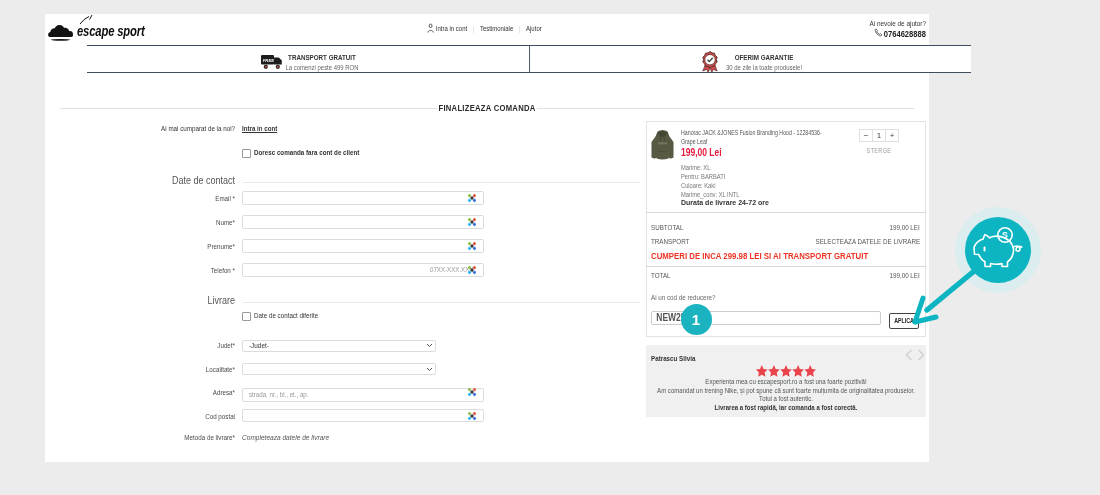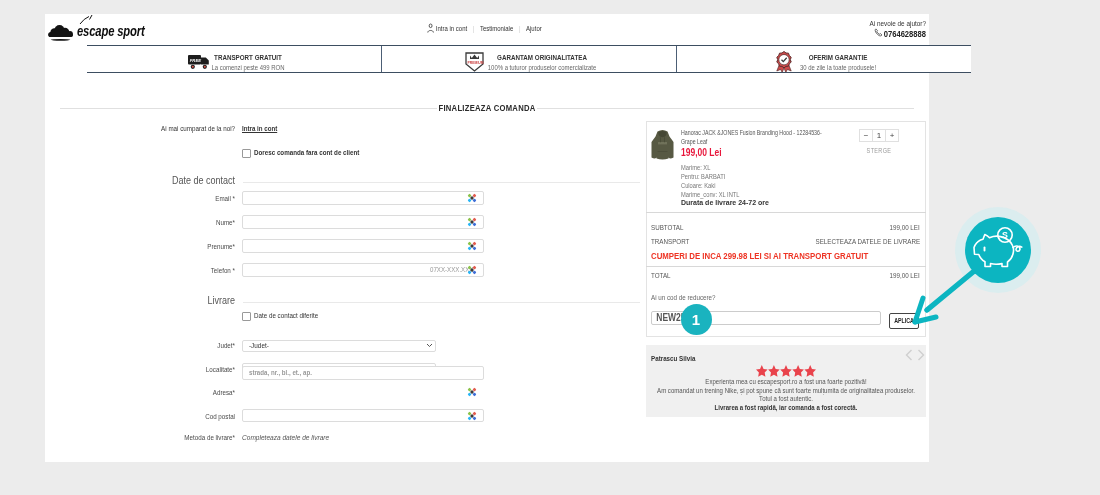--- a/index.html
+++ b/index.html
@@ -78,32 +78,20 @@
       <circle cx="16.8" cy="12.8" r="2.1" fill="#1d1d1d"></circle>
         <circle cx="16.8" cy="12.8" r="1" fill="#e2574c"></circle>
       <text x="1.8" y="7.5" font-size="4.2" fill="#fff" font-weight="bold" font-style="italic">FREE</text>
     </svg>
     <div style="width:65px;">
         <div class="tt1">TRANSPORT GRATUIT</div>
         <div class="tt2">La comenzi peste 499 RON</div>
       </div>
   </div>
   <div class="tcell">
-    <svg width="21" height="20" viewBox="0 0 21 20">
-      <path d="M2,1 h17 v11 l-8.5,7 l-8.5,-7 z" fill="#fff" stroke="#3a3a3a" stroke-width="1.3"></path>
-      <path d="M6,3.5 l1.8,2.5 l2.7,-3.5 l2.7,3.5 l1.8,-2.5 v3.5 h-9 z" fill="#3a3a3a"></path>
-      <rect x="3.2" y="8.5" width="14.6" height="3.6" fill="#fff"></rect>
-      <text x="3.6" y="11.6" font-size="3.4" fill="#c94040" font-weight="bold">PREMIUM</text>
-    </svg>
-    <div style="width:105px;">
-        <div class="tt1">GARANTAM ORIGINALITATEA</div>
-        <div class="tt2">100% a tuturor produselor comercializate</div>
-      </div>
-  </div>
-  <div class="tcell">
     <svg width="22" height="21" viewBox="0 0 22 21">
       <path d="M7,12 l-3.2,8 l3.8,-1.6 l1.6,3 l3,-7.6 z" fill="#cf4b4b" stroke="#5c2e2e" stroke-width=".7"></path>
       <path d="M15,12 l3.2,8 l-3.8,-1.6 l-1.6,3 l-3,-7.6 z" fill="#cf4b4b" stroke="#5c2e2e" stroke-width=".7"></path>
       <path d="M11,0.5 l2,1.5 l2.5,.2 l.8,2.4 l1.9,1.7 l-.9,2.4 l.9,2.4 l-1.9,1.7 l-.8,2.4 l-2.5,.2 l-2,1.5 l-2,-1.5 l-2.5,-.2 l-.8,-2.4 l-1.9,-1.7 l.9,-2.4 l-.9,-2.4 l1.9,-1.7 l.8,-2.4 l2.5,-.2 z" fill="#cf4b4b" stroke="#5c2e2e" stroke-width="1"></path>
       <circle cx="11" cy="8.7" r="5.2" fill="#fff" stroke="#5c2e2e" stroke-width=".8"></circle>
       <path d="M8.5,8.7 l1.8,1.9 l3.4,-3.8" stroke="#3a3a3a" stroke-width="1.3" fill="none"></path>
     </svg>
     <div style="width:76px;">
         <div class="tt1">OFERIM GARANTIE</div>
         <div class="tt2">30 de zile la toate produsele!</div>
@@ -184,21 +172,21 @@
     <path d="M1,1 l2.5,2.5 L6,1" stroke="#555" stroke-width="1" fill="none"></path>
   </svg>
 
 <div class="lb" style="top:364.5px;">Localitate*</div>
 <div class="sel" style="top:363px;"></div>
 <svg class="abs" style="left:426px;top:366.5px;" width="7" height="5" viewBox="0 0 7 5">
     <path d="M1,1 l2.5,2.5 L6,1" stroke="#555" stroke-width="1" fill="none"></path>
   </svg>
 
 <div class="lb" style="top:387.5px;">Adresa*</div>
-<div class="inp ph" style="top:366px;font-weight:bold;"><span class="sxl" style="display:inline-block;transform:scaleX(.82);">strada, nr., bl., et., ap.</span></div>
+<div class="inp ph" style="top:388px;"><span class="sxl" style="display:inline-block;transform:scaleX(.82);">strada, nr., bl., et., ap.</span></div>
 <svg class="dots" style="top:386.5px;" width="10" height="10" viewBox="0 0 11 11">
   <g>
       <rect x="1.2" y="1.2" width="3.2" height="3.2" rx="1" transform="rotate(45 2.8 2.8)" fill="#8bc34a"></rect>
       <rect x="6.6" y="1.2" width="3.2" height="3.2" rx="1" transform="rotate(45 8.2 2.8)" fill="#e25c4f"></rect>
       <rect x="3.9" y="3.9" width="3.2" height="3.2" rx="1" transform="rotate(45 5.5 5.5)" fill="#3a3a3a"></rect>
       <rect x="1.2" y="6.6" width="3.2" height="3.2" rx="1" transform="rotate(45 2.8 8.2)" fill="#29b6f6"></rect>
       <rect x="6.6" y="6.6" width="3.2" height="3.2" rx="1" transform="rotate(45 8.2 8.2)" fill="#3f6fd8"></rect>
     </g>
 </svg>
 

